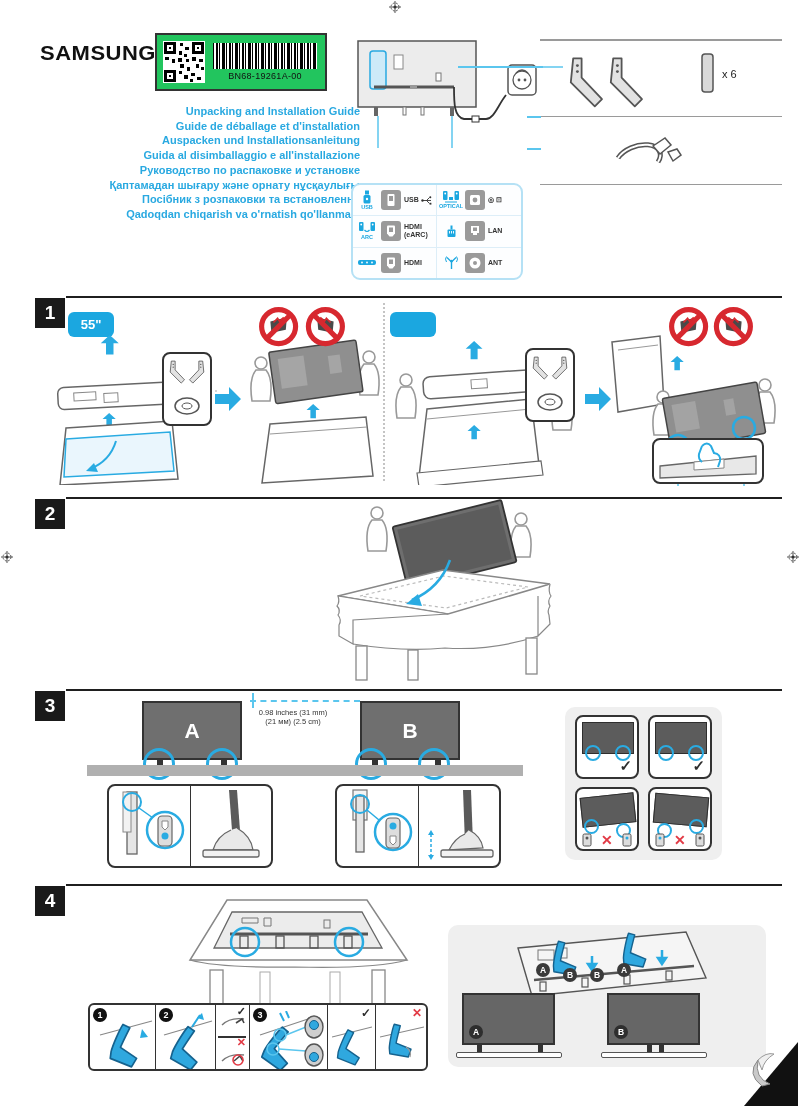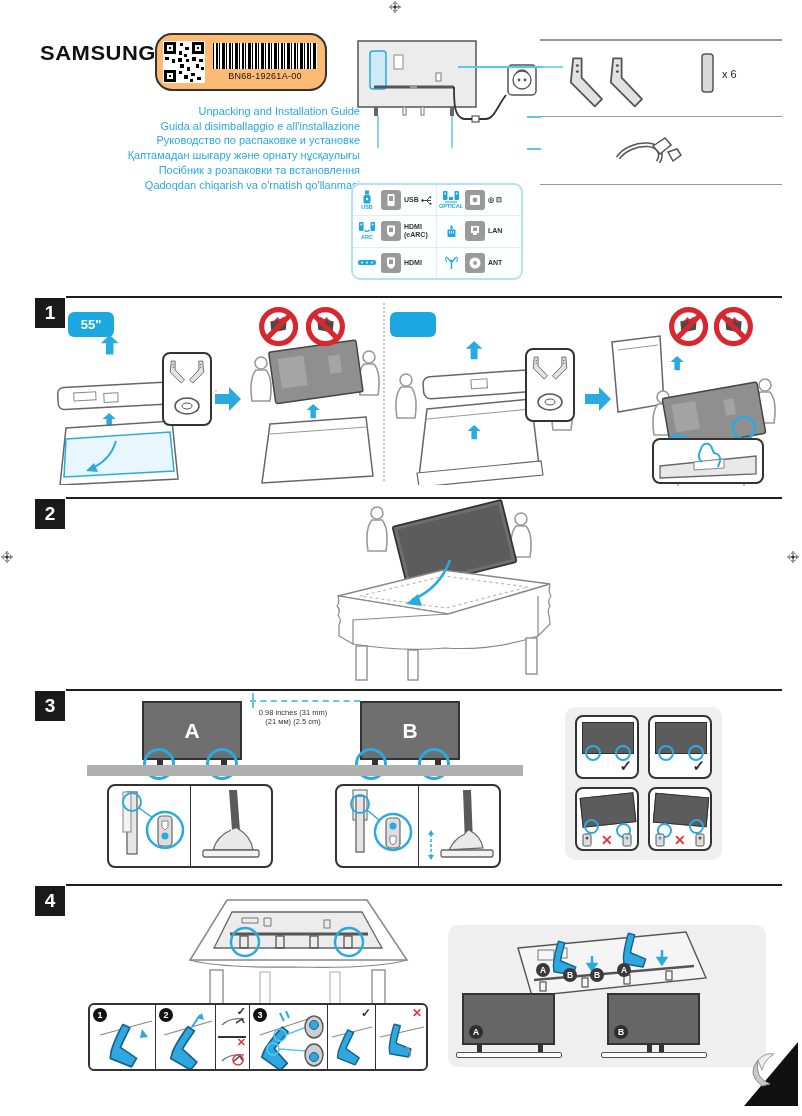--- a/index.html
+++ b/index.html
@@ -6,25 +6,25 @@
 html,body{background:#fff}
 body{font-family:"Liberation Sans",sans-serif;color:#1a1a1a}
 #page{position:relative;width:802px;height:1116px;margin:0 auto;background:#fff;overflow:hidden}
 .abs{position:absolute}
 .rule{position:absolute;height:2px;background:#1f1f1f}
 .thinline{position:absolute;background:#9a9a9a}
 .cyanline{position:absolute;background:#5bc6ee}
 .numbadge{position:absolute;width:30px;height:30px;background:#1a1a1a;color:#fff;font-weight:bold;font-size:19px;display:flex;align-items:center;justify-content:center}
 .sizebadge{position:absolute;width:46px;height:25px;border-radius:6px;background:#1BA7E0;color:#fff;font-weight:bold;font-size:13px;display:flex;align-items:center;justify-content:center}
 .brand{position:absolute;left:40px;top:40px;font-size:22px;font-weight:800;letter-spacing:.5px;color:#111;transform:scaleY(.95)}
-.labelbox{position:absolute;left:155px;top:33px;width:172px;height:58px;border:2px solid #333;border-radius:17px;background:#fdba74;display:flex;align-items:center;padding:4px 6px;gap:6px}
+.labelbox{position:absolute;left:155px;top:33px;width:172px;height:58px;border:2px solid #333;border-radius:0;background:#22c55e;display:flex;align-items:center;padding:4px 6px;gap:6px}
 .barwrap{flex:1;display:flex;flex-direction:column;align-items:center}
 .barcode{width:104px;height:26px;background:repeating-linear-gradient(90deg,#000 0 1px,#fff 1px 3px,#000 3px 5px,#fff 5px 6px,#000 6px 7px,#fff 7px 9px,#000 9px 12px,#fff 12px 13px)}
 .partnum{font-size:9px;margin-top:2px;color:#111;letter-spacing:.3px}
-.titles{position:absolute;left:30px;top:104px;width:330px;text-align:right;color:#29A9E1;font-weight:normal;font-size:11px;line-height:14.7px}
+.titles{position:absolute;left:30px;top:104px;width:330px;text-align:right;color:#29A9E1;font-weight:bold;font-size:11px;line-height:14.7px}
 .ports{position:absolute;left:351px;top:183px;width:172px;height:97px;border:2px solid #b5e1f5;border-radius:9px;background:#fdfeff;display:grid;grid-template-columns:1fr 1fr}
 .pcell{display:flex;align-items:center;padding:2px 3px;gap:3px;border-bottom:1px solid #ddeef8}
 .pcell:nth-child(5),.pcell:nth-child(6){border-bottom:none}
 .pcell:nth-child(odd){border-right:1px solid #ddeef8}
 .picon{width:22px;display:flex;flex-direction:column;align-items:center;color:#1BA7E0;font-size:5.5px;font-weight:bold;line-height:6px}
 .pport{width:20px;height:20px;background:#9a9a9a;border-radius:3px;flex:0 0 auto;display:flex;align-items:center;justify-content:center}
 .plabel{flex:1;font-size:7px;font-weight:bold;color:#333;line-height:8px;display:flex;align-items:center;gap:2px;flex-wrap:wrap}
 .inset{position:absolute;border:2px solid #333;border-radius:8px;background:#fff}
 .dotdiv{position:absolute;border-left:2px dotted #c4c4c4}
 .tvfront{position:absolute;background:#6f6f6f;border:2px solid #333}
@@ -130,20 +130,22 @@
         <rect x="27" y="38" width="3" height="3" fill="#000"></rect>
     </svg>
     <div class="barwrap">
       <div class="barcode"></div>
       <div class="partnum">BN68-19261A-00</div>
     </div>
   </div>
 
   <div class="titles">
     <div>Unpacking and Installation Guide</div>
+    <div>Guide de déballage et d'installation</div>
+    <div>Auspacken und Installationsanleitung</div>
     <div>Guida al disimballaggio e all'installazione</div>
     <div>Руководство по распаковке и установке</div>
     <div>Қаптамадан шығару және орнату нұсқаулығы</div>
     <div>Посібник з розпаковки та встановлення</div>
     <div>Qadoqdan chiqarish va o'rnatish qo'llanmasi</div>
   </div>
 
   <svg class="abs" style="left:348px;top:33px" width="215" height="115">
     <rect x="10" y="8" width="118" height="66" fill="#ececec" stroke="#555" stroke-width="1.5"></rect>
     <rect x="22" y="18" width="16" height="38" rx="3" fill="#cdeaf8" stroke="#29A9E1" stroke-width="1.5"></rect>

